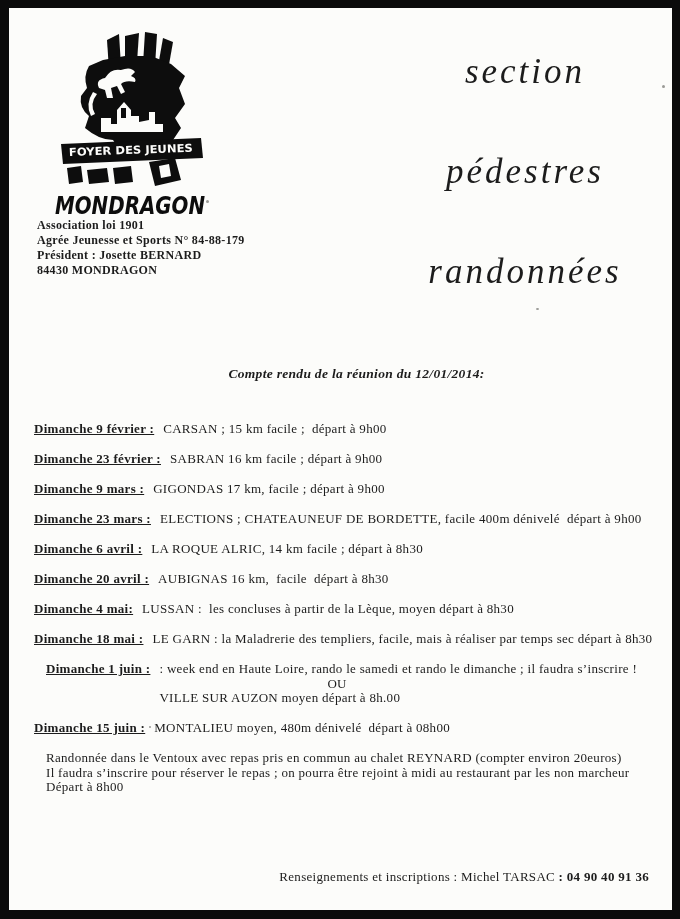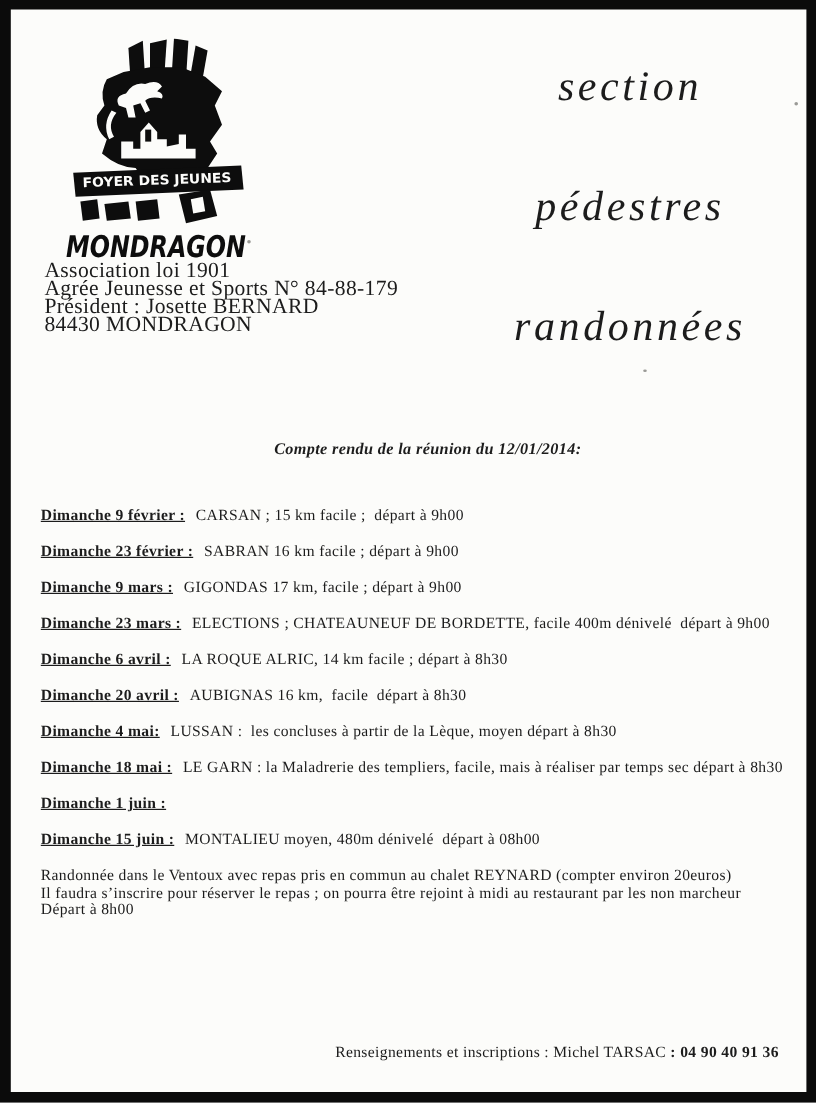--- a/index.html
+++ b/index.html
@@ -11,39 +11,39 @@
     border-style:solid;
     border-color:#0b0b0b;
     border-width:8px 8px 9px 9px;
     font-family:"Liberation Serif", serif;
     color:#1c1c1c;
     overflow:hidden;
   }
   .logo { position:absolute; left:46px; top:24px; }
   .assoc {
     position:absolute; left:28px; top:210px;
-    font-weight:normal; font-size:18px; line-height:15px; letter-spacing:0.3px;
+    font-weight:bold; font-size:12px; line-height:15px; letter-spacing:0.3px;
   }
   .title-block {
     position:absolute; left:392px; top:44px; width:248px;
     text-align:center; font-style:italic; font-weight:normal;
     font-size:35px; letter-spacing:3px; line-height:40px;
   }
   .title-block .word { margin-bottom:60px; }
   .meeting-title {
     position:absolute; left:16px; top:358px; width:100%;
     text-align:center; font-weight:bold; font-style:italic;
     font-size:13.5px; letter-spacing:0.3px;
   }
   .schedule {
     position:absolute; left:25px; top:414px; width:635px;
     font-size:13px; letter-spacing:0.3px; line-height:14.5px;
   }
   .row { margin-bottom:15.5px; }
-  .row-flex { display:flex; }
+  .row-flex { display:flex;margin-left:12px; }
   .date {
     font-weight:bold; text-decoration:underline;
     white-space:pre; margin-right:9px; flex:0 0 auto;
   }
   .desc { white-space:pre-wrap; }
   .desc-block { flex:1 1 auto; }
   .desc-block > div { white-space:pre-wrap; }
   .ou { margin-left:168px; }
   .footer {
     position:absolute; right:23px; top:861px;
@@ -141,20 +141,25 @@
     <div class="row">
       <span class="date">Dimanche 4 mai:</span><span class="desc">LUSSAN :  les concluses à partir de la Lèque, moyen départ à 8h30</span>
     </div>
 
     <div class="row">
       <span class="date">Dimanche 18 mai :</span><span class="desc">LE GARN : la Maladrerie des templiers, facile, mais à réaliser par temps sec départ à 8h30</span>
     </div>
 
     <div class="row row-flex">
       <span class="date">Dimanche 1 juin :</span>
+      <div class="desc-block">
+        <div>: week end en Haute Loire, rando le samedi et rando le dimanche ; il faudra s’inscrire !</div>
+        <div class="ou">OU</div>
+        <div>VILLE SUR AUZON moyen départ à 8h.00</div>
+      </div>
     </div>
 
     <div class="row">
       <span class="date">Dimanche 15 juin :</span><span class="desc">MONTALIEU moyen, 480m dénivelé  départ à 08h00</span>
     </div>
 
     <div class="row row-flex">
       <div class="desc-block">
         <div>Randonnée dans le Ventoux avec repas pris en commun au chalet REYNARD (compter environ 20euros)</div>
         <div>Il faudra s’inscrire pour réserver le repas ; on pourra être rejoint à midi au restaurant par les non marcheur</div>

